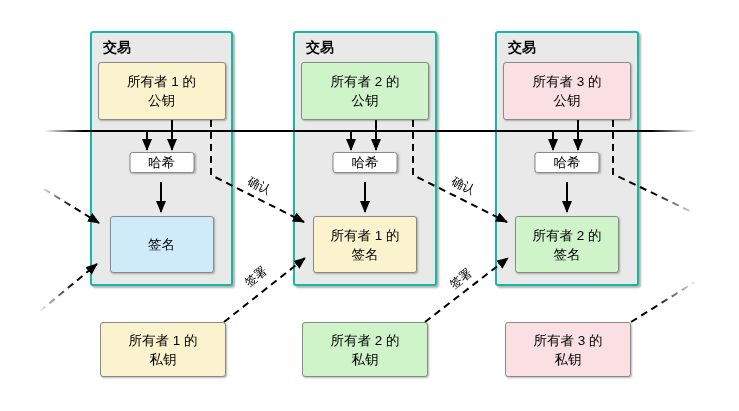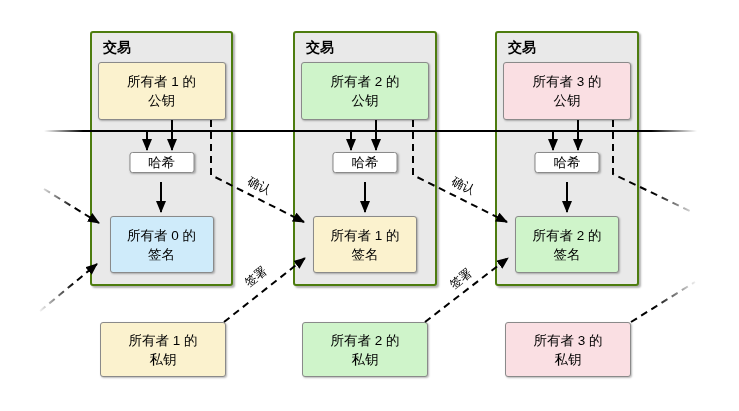--- a/index.html
+++ b/index.html
@@ -1,19 +1,19 @@
 <!DOCTYPE html>
 <html><head>
 <meta charset="utf-8">
 <style>
   html,body{margin:0;padding:0;background:#ffffff;}
   body{font-family:"Liberation Sans","DejaVu Sans",sans-serif;}
   .canvas{position:relative;width:739px;height:411px;background:#ffffff;overflow:hidden;}
 
-  .tx{position:absolute;top:31px;height:255px;background:#E9E9E9;border:2px solid #4d7c0f;
+  .tx{position:absolute;top:31px;height:255px;background:#E9E9E9;border:2px solid #14b8a6;
       border-radius:3px;box-shadow:2px 2px 2px rgba(0,0,0,0.30);box-sizing:border-box;}
   .tx1{left:90px;width:143px;}
   .tx2{left:293px;width:144px;}
   .tx3{left:495px;width:144px;}
   .tx-title{position:absolute;left:11px;top:6px;font-size:14px;font-weight:bold;color:#000;}
 
   .cbox{position:absolute;left:50%;transform:translateX(-50%);box-sizing:border-box;
         border:1px solid #8A8A8A;border-radius:3px;box-shadow:1px 1px 2px rgba(0,0,0,0.28);
         display:flex;flex-direction:column;align-items:center;justify-content:center;
         font-size:13.5px;line-height:19px;color:#000;text-align:center;}
@@ -43,21 +43,20 @@
   <div class="tx tx1" style="background-color: rgb(233, 233, 233);">
     <div class="tx-title">交易</div>
     <div class="cbox pubkey" style="background-color: rgb(251, 242, 206);">
       <span>所有者 1 的</span>
       <span>公钥</span>
     </div>
     <div class="cbox hashbox" style="background-color: rgb(255, 255, 255);">
       <span>哈希</span>
     </div>
     <div class="cbox sigbox" style="background-color: rgb(207, 235, 250);">
-      <span>所有者 0 的</span>
       <span>签名</span>
     </div>
   </div>
 
   <div class="tx tx2" style="background-color: rgb(233, 233, 233);">
     <div class="tx-title">交易</div>
     <div class="cbox pubkey" style="background-color: rgb(207, 244, 202);">
       <span>所有者 2 的</span>
       <span>公钥</span>
     </div>

